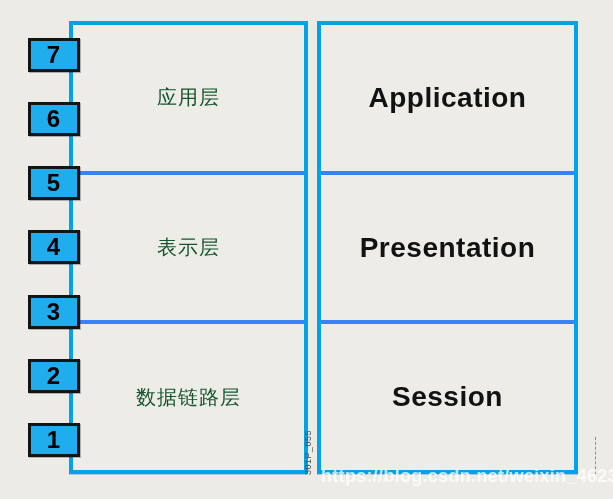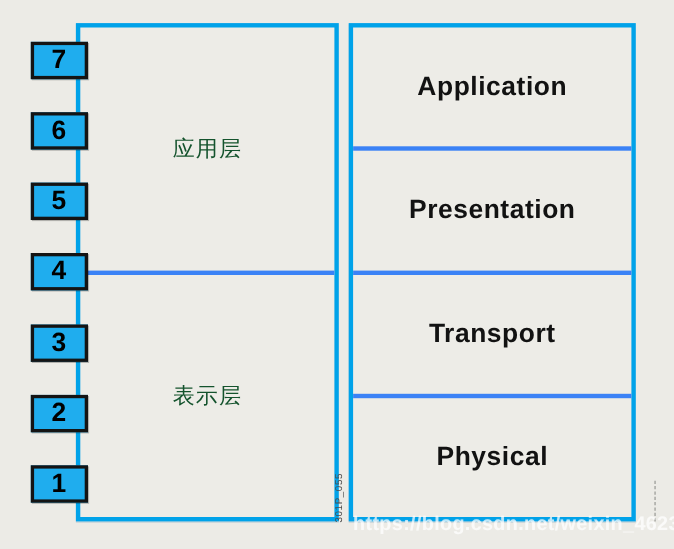--- a/index.html
+++ b/index.html
@@ -31,21 +31,21 @@
     box-sizing:border-box;
     overflow:hidden;
   }
   .grid-col .cell + .cell{border-top:4px solid #3b82f6;}
   .cell.cn{
     font-size:20px;
     color:#14532d;
     letter-spacing:1px;
   }
   .cell.en{
-    font-size:24px;
+    font-size:28px;
     font-weight:bold;
     color:#121212;
     letter-spacing:0.5px;
   }
   
   .num-col{
     position:absolute;
     left:27px;top:21px;width:53px;height:453px;
     box-sizing:border-box;
     padding:4px 0;
@@ -121,27 +121,27 @@
         <div class="numbox">2</div>
       </div>
     <div class="num-cell">
         <div class="numbox">1</div>
       </div>
   </div>
 
   <div class="grid-col col-cn">
     <div class="cell cn">应用层</div>
     <div class="cell cn">表示层</div>
+    <div class="cell cn">数据链路层</div>
   </div>
 
   <div class="grid-col col-en">
     <div class="cell en">Application</div>
     <div class="cell en">Presentation</div>
-    <div class="cell en">Transport</div>
-    <div class="cell en">Physical</div>
+    <div class="cell en">Session</div>
   </div>
 
   <div class="slide-code">301P_055</div>
 
   <div class="crop-mark"></div>
 
   <div class="watermark">https://blog.csdn.net/weixin_46238755</div>
 
 </div>
 

